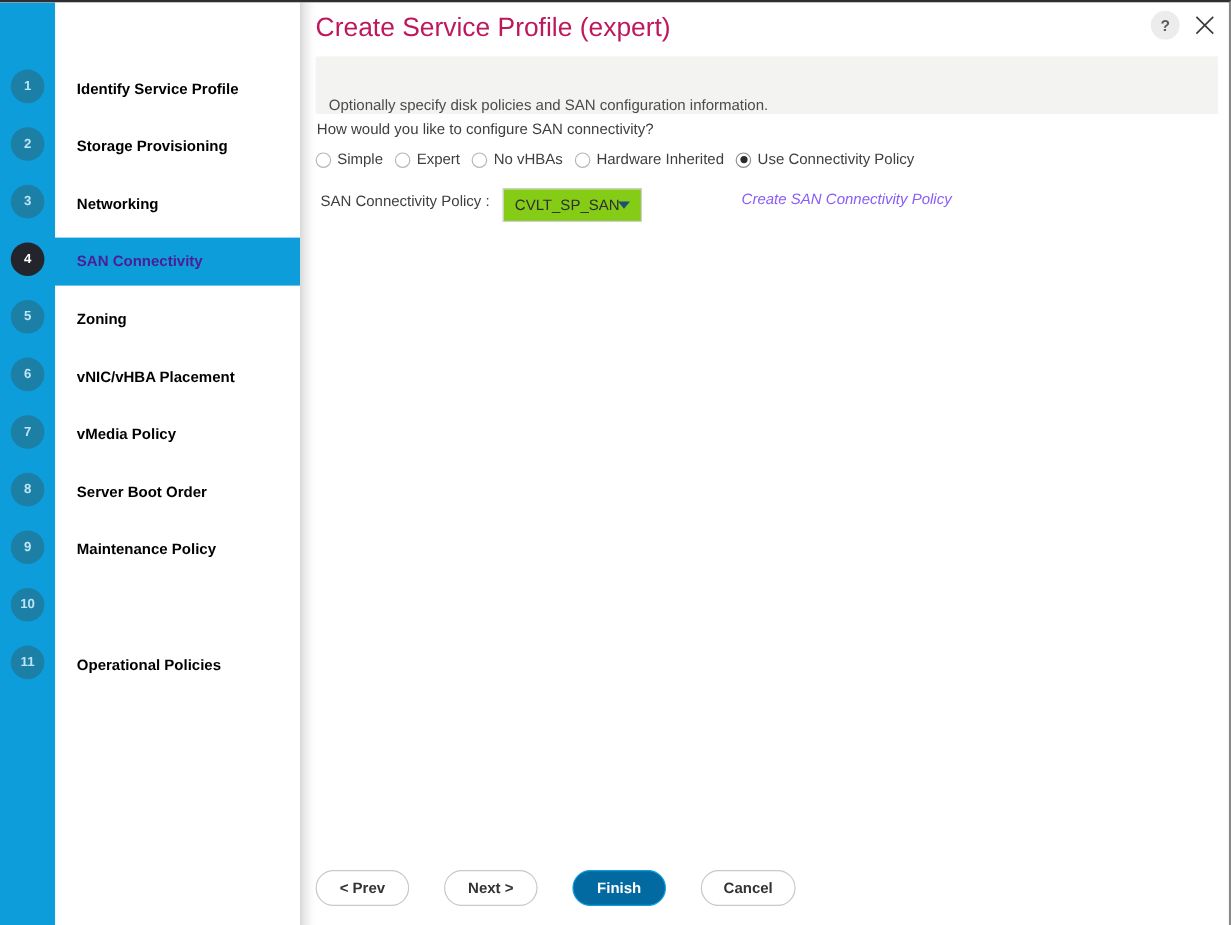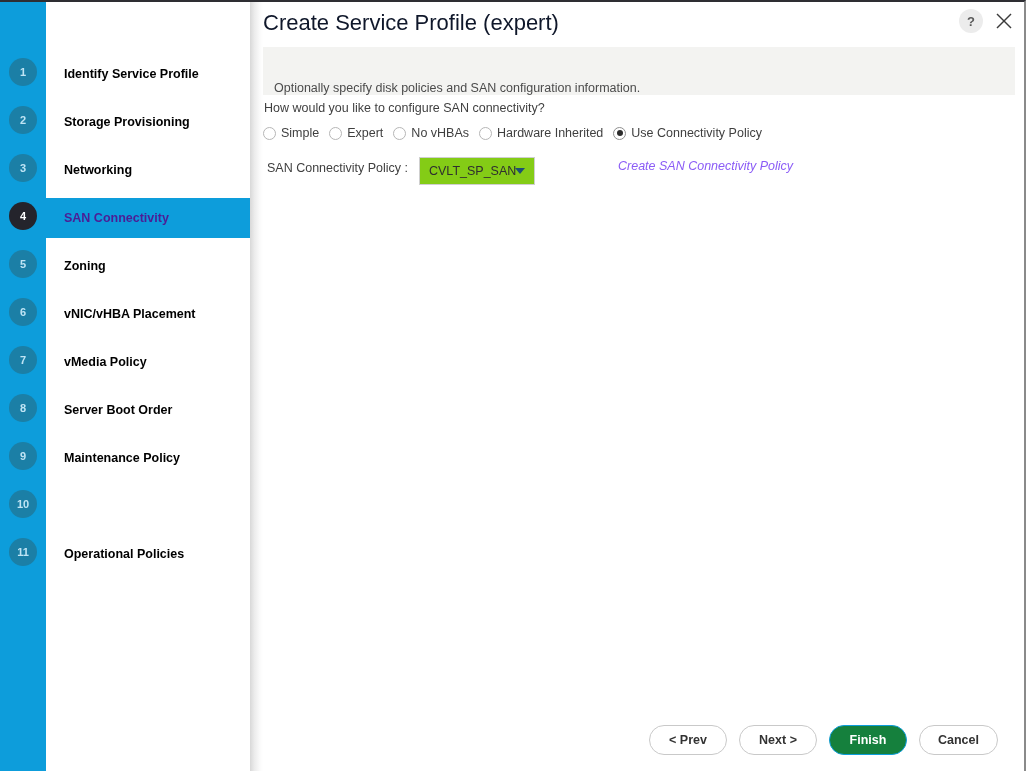--- a/index.html
+++ b/index.html
@@ -113,21 +113,21 @@
     right: 0;
     height: 771px;
     background: #ffffff;
   }
 
   .title {
     position: absolute;
     left: 0;
     top: 8px;
     font-size: 22px;
-    color: #0f172a;
+    color: #be185d;
     font-weight: normal;
     white-space: nowrap;
   }
 
   .titlebar-icons {
     position: absolute;
     right: 8px;
     top: 7px;
     display: flex;
     align-items: center;
@@ -279,45 +279,44 @@
   }
 
   
   .footer {
     position: absolute;
     left: 0;
     right: 0;
     top: 722px;
     height: 32px;
     display: flex;
-    justify-content: flex-end;
     align-items: center;
     padding-right: 26px;
-    gap: 12px;
+    gap: 29px;
   }
   .btn {
     height: 30px;
     min-width: 78px;
     padding: 0 18px;
     border-radius: 16px;
     border: 1px solid #c9c9c9;
     background: #ffffff;
     color: #333333;
     font-size: 12.5px;
     font-weight: bold;
     font-family: "Liberation Sans", sans-serif;
     display: flex;
     align-items: center;
     justify-content: center;
     cursor: pointer;
     box-sizing: border-box;
     white-space: nowrap;
   }
   .btn.primary {
-    background: #15803d;
+    background: #0369a1;
     border-color: #0d9ddb;
     color: #ffffff;
   }
 </style>
 </head>
 <body>
 
 <div id="app">
 
   <div class="rail"></div>

